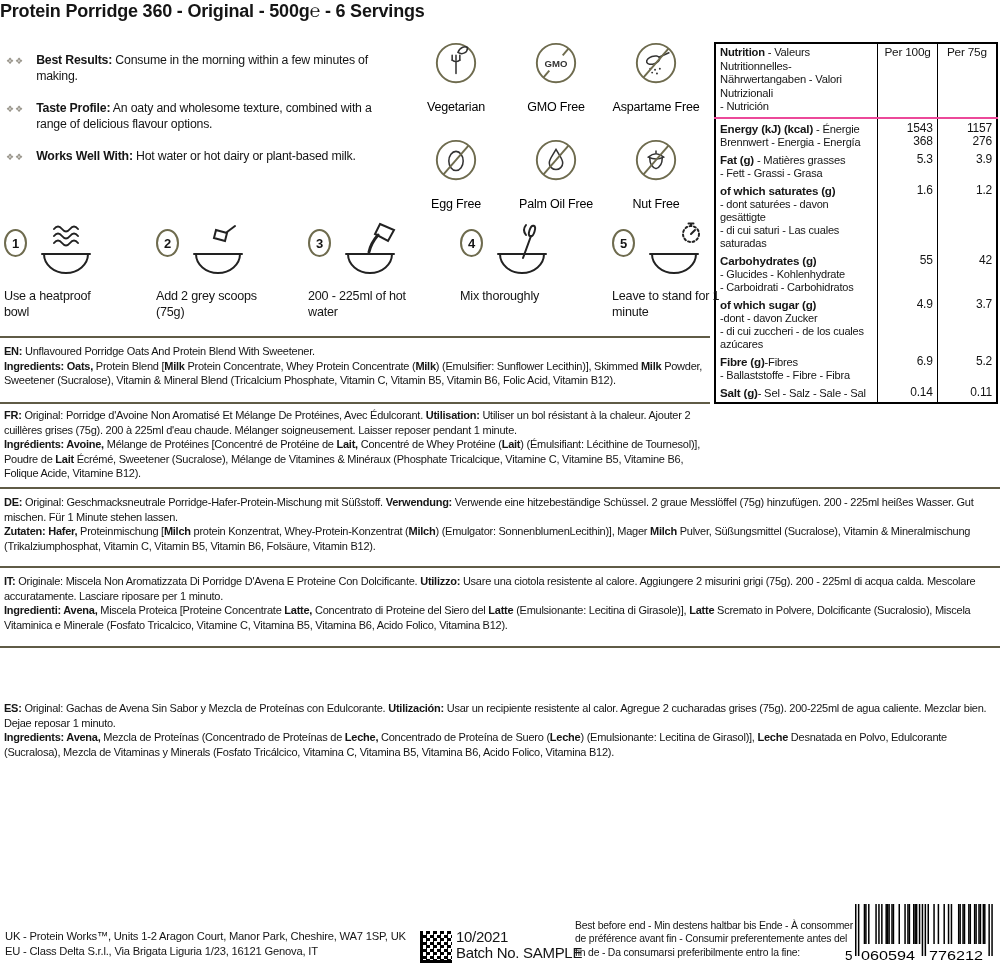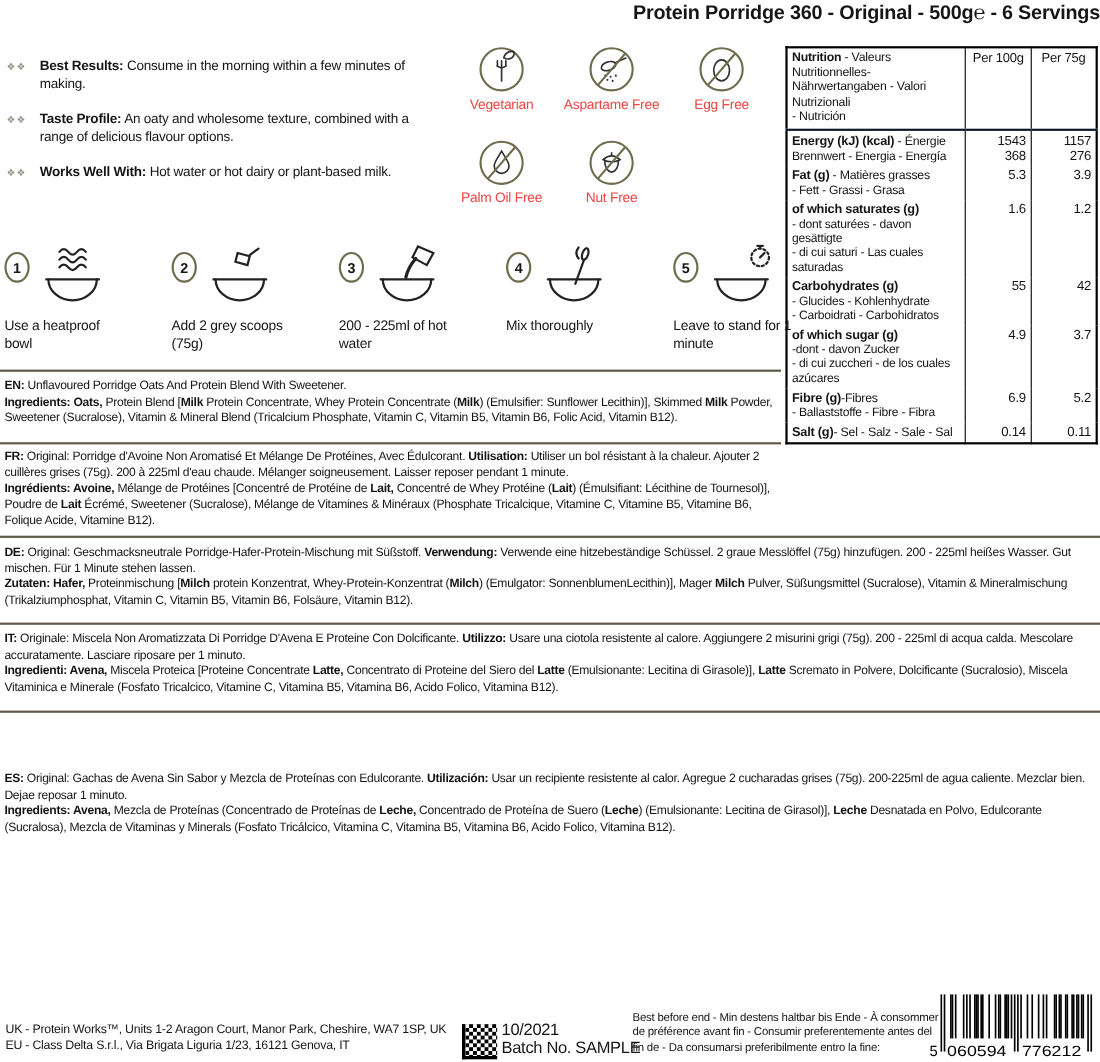--- a/index.html
+++ b/index.html
@@ -1,38 +1,38 @@
 <!DOCTYPE html>
 <html><head>
 <meta charset="utf-8">
 <style>
   html,body{margin:0;padding:0;background:#fff;}
   body{width:1000px;height:965px;position:relative;font-family:"Liberation Sans","DejaVu Sans",sans-serif;color:#151515;}
   .sheet{position:absolute;inset:0;background:#fff;overflow:hidden;}
   b{font-weight:700;}
   
-  .title{position:absolute;top:1px;left:0;width:1000px;text-align:right;font-size:18px;font-weight:700;letter-spacing:-0.2px;margin:0;}
+  .title{position:absolute;top:1px;left:0;width:1000px;text-align:left;font-size:18px;font-weight:700;letter-spacing:-0.2px;margin:0;}
   
   .bullets{position:absolute;left:6px;top:53px;width:398px;}
   .bullet-row{display:flex;gap:12px;margin-bottom:17px;}
   .orn{color:#98948a;font-size:9px;letter-spacing:1px;padding-top:3px;white-space:nowrap;flex:0 0 auto;}
   .bullet-row p{margin:0;font-size:12.3px;line-height:15.5px;letter-spacing:-0.2px;white-space:pre-wrap;}
   
   .badges{position:absolute;left:406px;top:40px;width:300px;display:grid;grid-template-columns:repeat(3,1fr);row-gap:23px;text-align:center;}
   .badge svg{display:block;margin:0 auto;}
-  .blabel{display:block;font-size:12.5px;margin-top:2px;letter-spacing:-0.2px;color:#ef4444;}
+  .blabel{display:block;font-size:12.5px;margin-top:14px;letter-spacing:-0.2px;color:#000000;}
   
   .nutri-wrap{position:absolute;left:714px;top:42px;width:284px;}
   table.nutri{width:100%;border-collapse:collapse;border:2px solid #000;letter-spacing:-0.2px;}
   table.nutri td{vertical-align:top;padding:2px 4px;}
   td.nl{width:166px;font-size:11.2px;line-height:13px;margin-left:24px;}
   td.nl b{font-size:11.6px;}
   td.nv{text-align:right;border-left:1.5px solid #000;width:55px;font-size:12px;line-height:13px;}
   .sub{font-size:11px;line-height:13px;white-space:pre-line;}
-  tr.nhead td{border-bottom:2px solid #0f172a;padding-bottom:3px;}
+  tr.nhead td{border-bottom:2px solid #ec4899;padding-bottom:3px;}
   td.nh{font-size:11.2px;line-height:13.5px;white-space:pre-line;}
   td.nph{vertical-align:bottom;text-align:center;font-size:11.8px;}
   tbody td{padding-top:7px;}
   tbody tr.first td{padding-top:3px;}
   
   .steps{position:absolute;left:4px;top:222px;width:766px;display:grid;grid-template-columns:repeat(5,152px);}
   .step-head{display:flex;align-items:flex-start;gap:7px;height:56px;}
   .stepnum{flex:0 0 auto;width:19px;height:24px;border:2px solid #6e6b4e;border-radius:50%;display:flex;align-items:center;justify-content:center;font-size:13px;font-weight:700;margin-top:7px;}
   .step p{margin:10px 0 0;font-size:12.6px;line-height:16px;max-width:108px;letter-spacing:-0.2px;}
   
@@ -74,20 +74,29 @@
       <svg width="46" height="46" viewBox="0 0 48 48" fill="none" stroke="#6e6b4e" stroke-width="2">
         <circle cx="24" cy="24" r="20"></circle>
         <g stroke="#333" stroke-width="1.6" stroke-linecap="round">
           <path d="M20 16 v5 M24 16 v5 M28 16 v5"></path>
           <path d="M20 21 q4 3 8 0"></path>
           <line x1="24" y1="23" x2="24" y2="35"></line>
           <path d="M26 13 c2 -6 8 -7 10 -5 c0 5 -5 8 -10 5 z"></path>
         </g>
       </svg>
       <span class="blabel">Vegetarian</span>
+    </div>
+    <div class="badge">
+      <svg width="46" height="46" viewBox="0 0 48 48" fill="none" stroke="#6e6b4e" stroke-width="2">
+        <circle cx="24" cy="24" r="20"></circle>
+        <text x="24" y="28" text-anchor="middle" font-size="10" font-weight="600" fill="#333" stroke="none">GMO</text>
+        <line x1="37" y1="9" x2="31" y2="16"></line>
+          <line x1="17" y1="32" x2="11" y2="39"></line>
+      </svg>
+      <span class="blabel">GMO Free</span>
     </div>
     <div class="badge">
       <svg width="46" height="46" viewBox="0 0 48 48" fill="none" stroke="#6e6b4e" stroke-width="2">
         <circle cx="24" cy="24" r="20"></circle>
         <g stroke="#333" stroke-width="1.6">
           <ellipse cx="21" cy="21" rx="7" ry="4" transform="rotate(-18 21 21)"></ellipse>
           <line x1="27" y1="18" x2="38" y2="13"></line>
           <g fill="#333" stroke="none">
             <circle cx="18" cy="30" r="1"></circle>
               <circle cx="23" cy="31" r="1"></circle>

